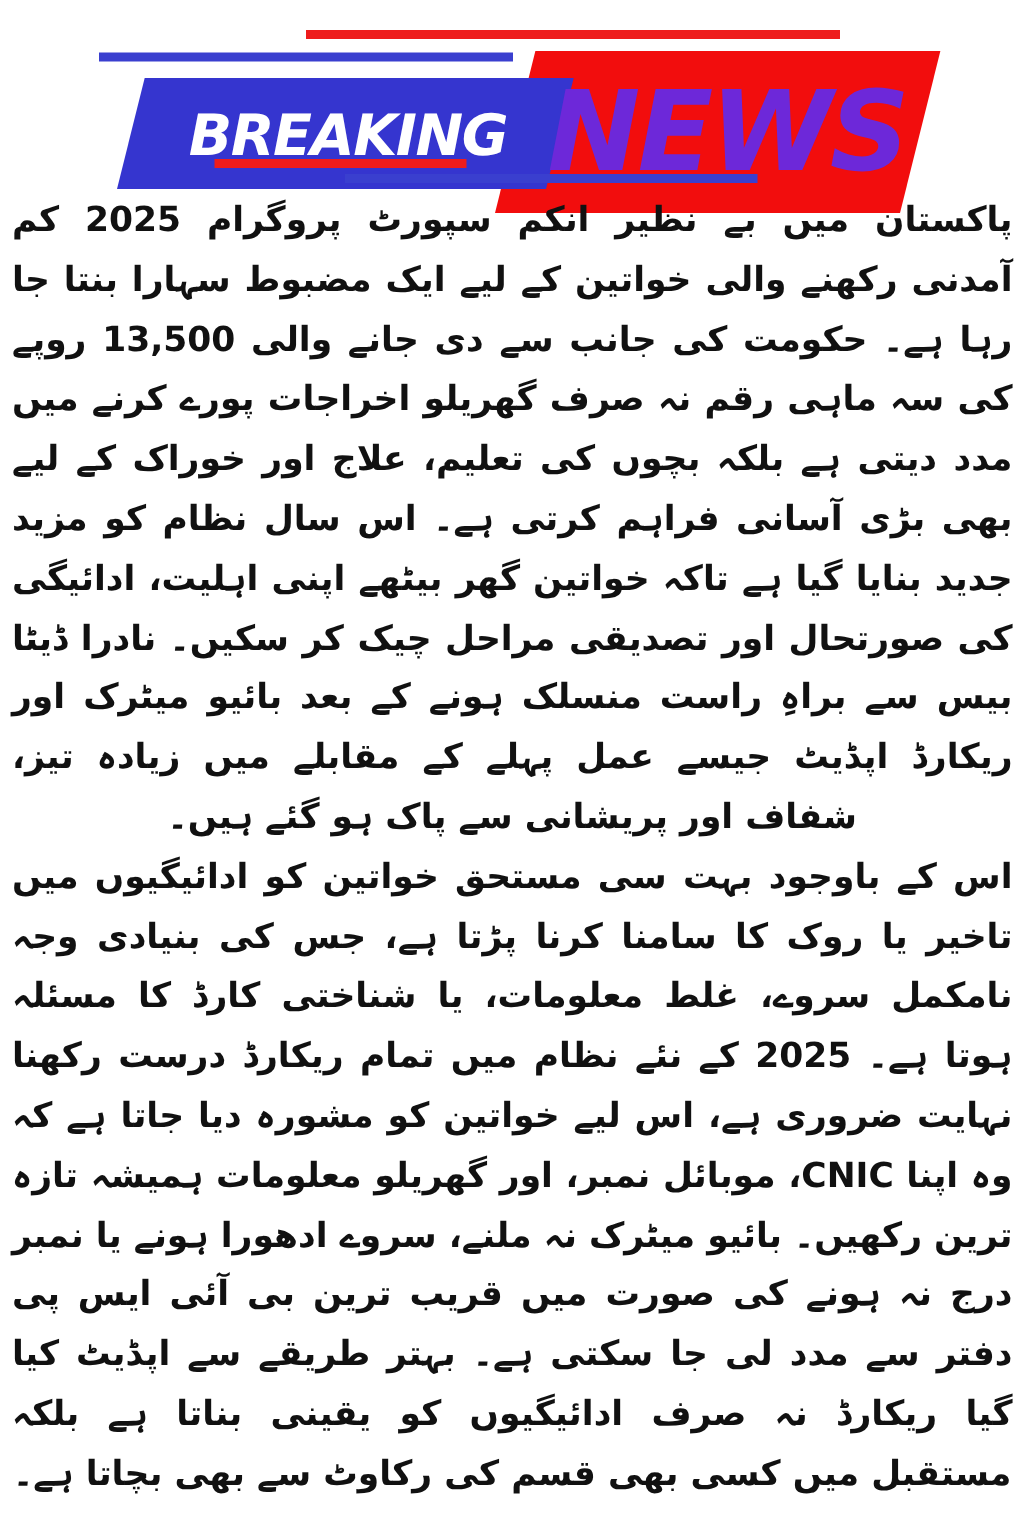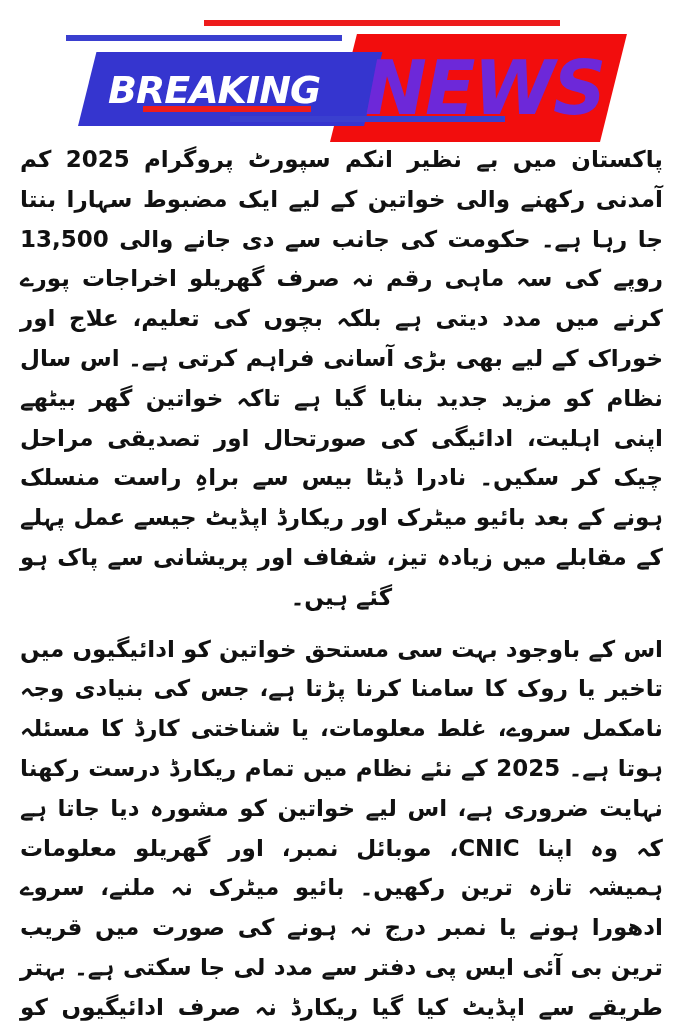--- a/index.html
+++ b/index.html
@@ -18,40 +18,40 @@
   }
   .red-block {
     position: absolute; left: 330px; top: 34px; width: 270px; height: 108px;
     background: #f20d0d;
     transform: skewX(-14deg);
     transform-origin: bottom left;
   }
   .breaking-text {
     position: absolute; left: 108px; top: 58px; width: 230px; height: 64px;
     color: #ffffff; font-family: "DejaVu Sans", sans-serif; font-weight: bold; font-style: italic;
-    font-size: 38px; line-height: 64px; letter-spacing: -1px; text-align: left;
+    font-size: 38px; line-height: 64px; letter-spacing: -1px; text-align: right;
   }
   .news-text {
     position: absolute; left: 365px; top: 42px; width: 230px; height: 92px;
     color: #6d28d9; font-family: "DejaVu Sans", sans-serif; font-weight: bold; font-style: italic;
     font-size: 74px; line-height: 92px; letter-spacing: -2px; text-align: center;
   }
   .bar-red-low { left: 143px; top: 137px; width: 168px; background: #ee1c1c; }
   .bar-blue-low { left: 230px; top: 151px; width: 275px; background: #3a3fcf; }
 
   
   .article {
     position: absolute; left: 8px; top: 128px; width: 667px;
     direction: rtl; text-align: justify; text-align-last: center;
     color: #111111;
     font-family: "DejaVu Sans", sans-serif;
     font-size: 23px; line-height: 39.8px;
     font-weight: bold;
   }
-  .article p { margin: 12px; }
+  .article p { margin: 0; }
 </style>
 </head>
 <body>
 
 <div class="banner">
   <div class="bar bar-red-top"></div>
   <div class="bar bar-blue-top"></div>
   <div class="red-block"></div>
   <div class="blue-block"></div>
   <div class="breaking-text">BREAKING</div>

